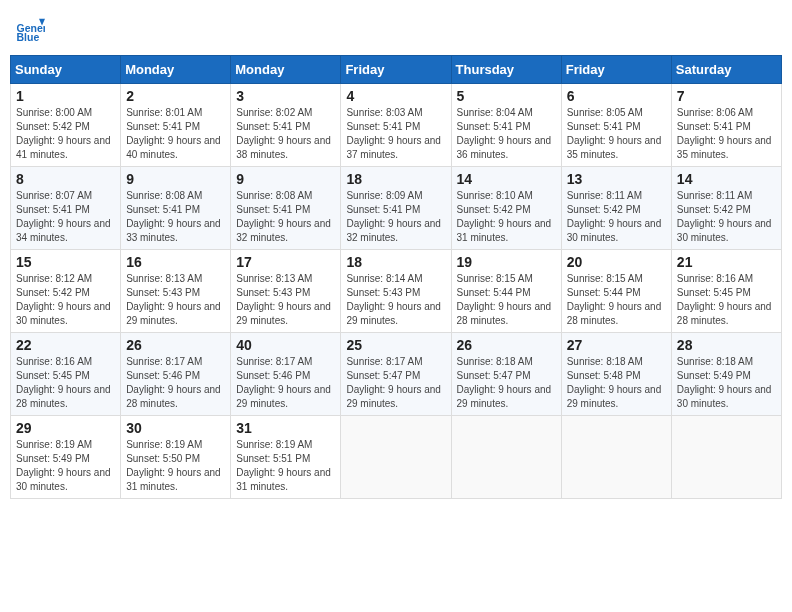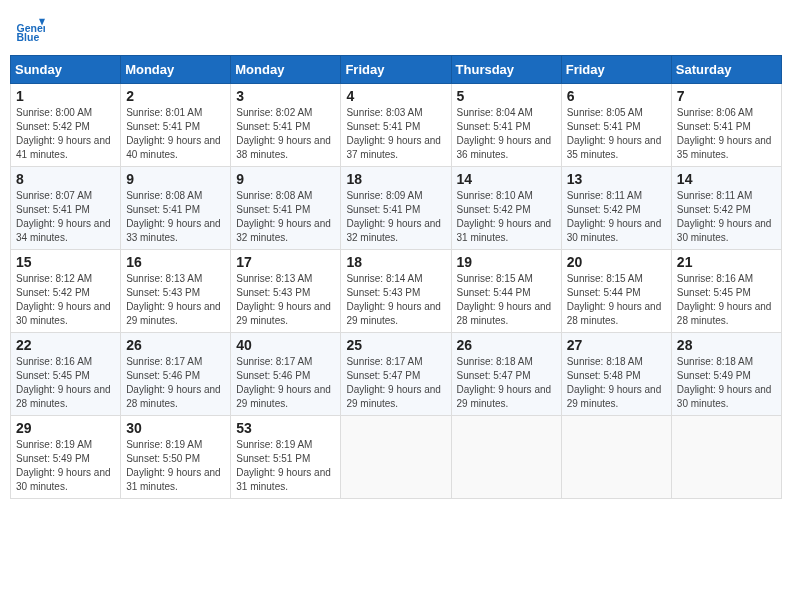--- a/index.html
+++ b/index.html
@@ -240,21 +240,21 @@
       <tr>
         <td>
         <span class="day-number">29</span>
         <span class="day-info">Sunrise: 8:19 AM<br>Sunset: 5:49 PM<br>Daylight: 9 hours and 30 minutes.</span>
       </td>
         <td>
         <span class="day-number">30</span>
         <span class="day-info">Sunrise: 8:19 AM<br>Sunset: 5:50 PM<br>Daylight: 9 hours and 31 minutes.</span>
       </td>
         <td>
-        <span class="day-number">53</span>
+        <span class="day-number">31</span>
         <span class="day-info">Sunrise: 8:19 AM<br>Sunset: 5:51 PM<br>Daylight: 9 hours and 31 minutes.</span>
       </td>
         <td class="empty-cell"></td>
         <td class="empty-cell"></td>
         <td class="empty-cell"></td>
         <td class="empty-cell"></td>
       </tr>
     </tbody>
 </table>
 

